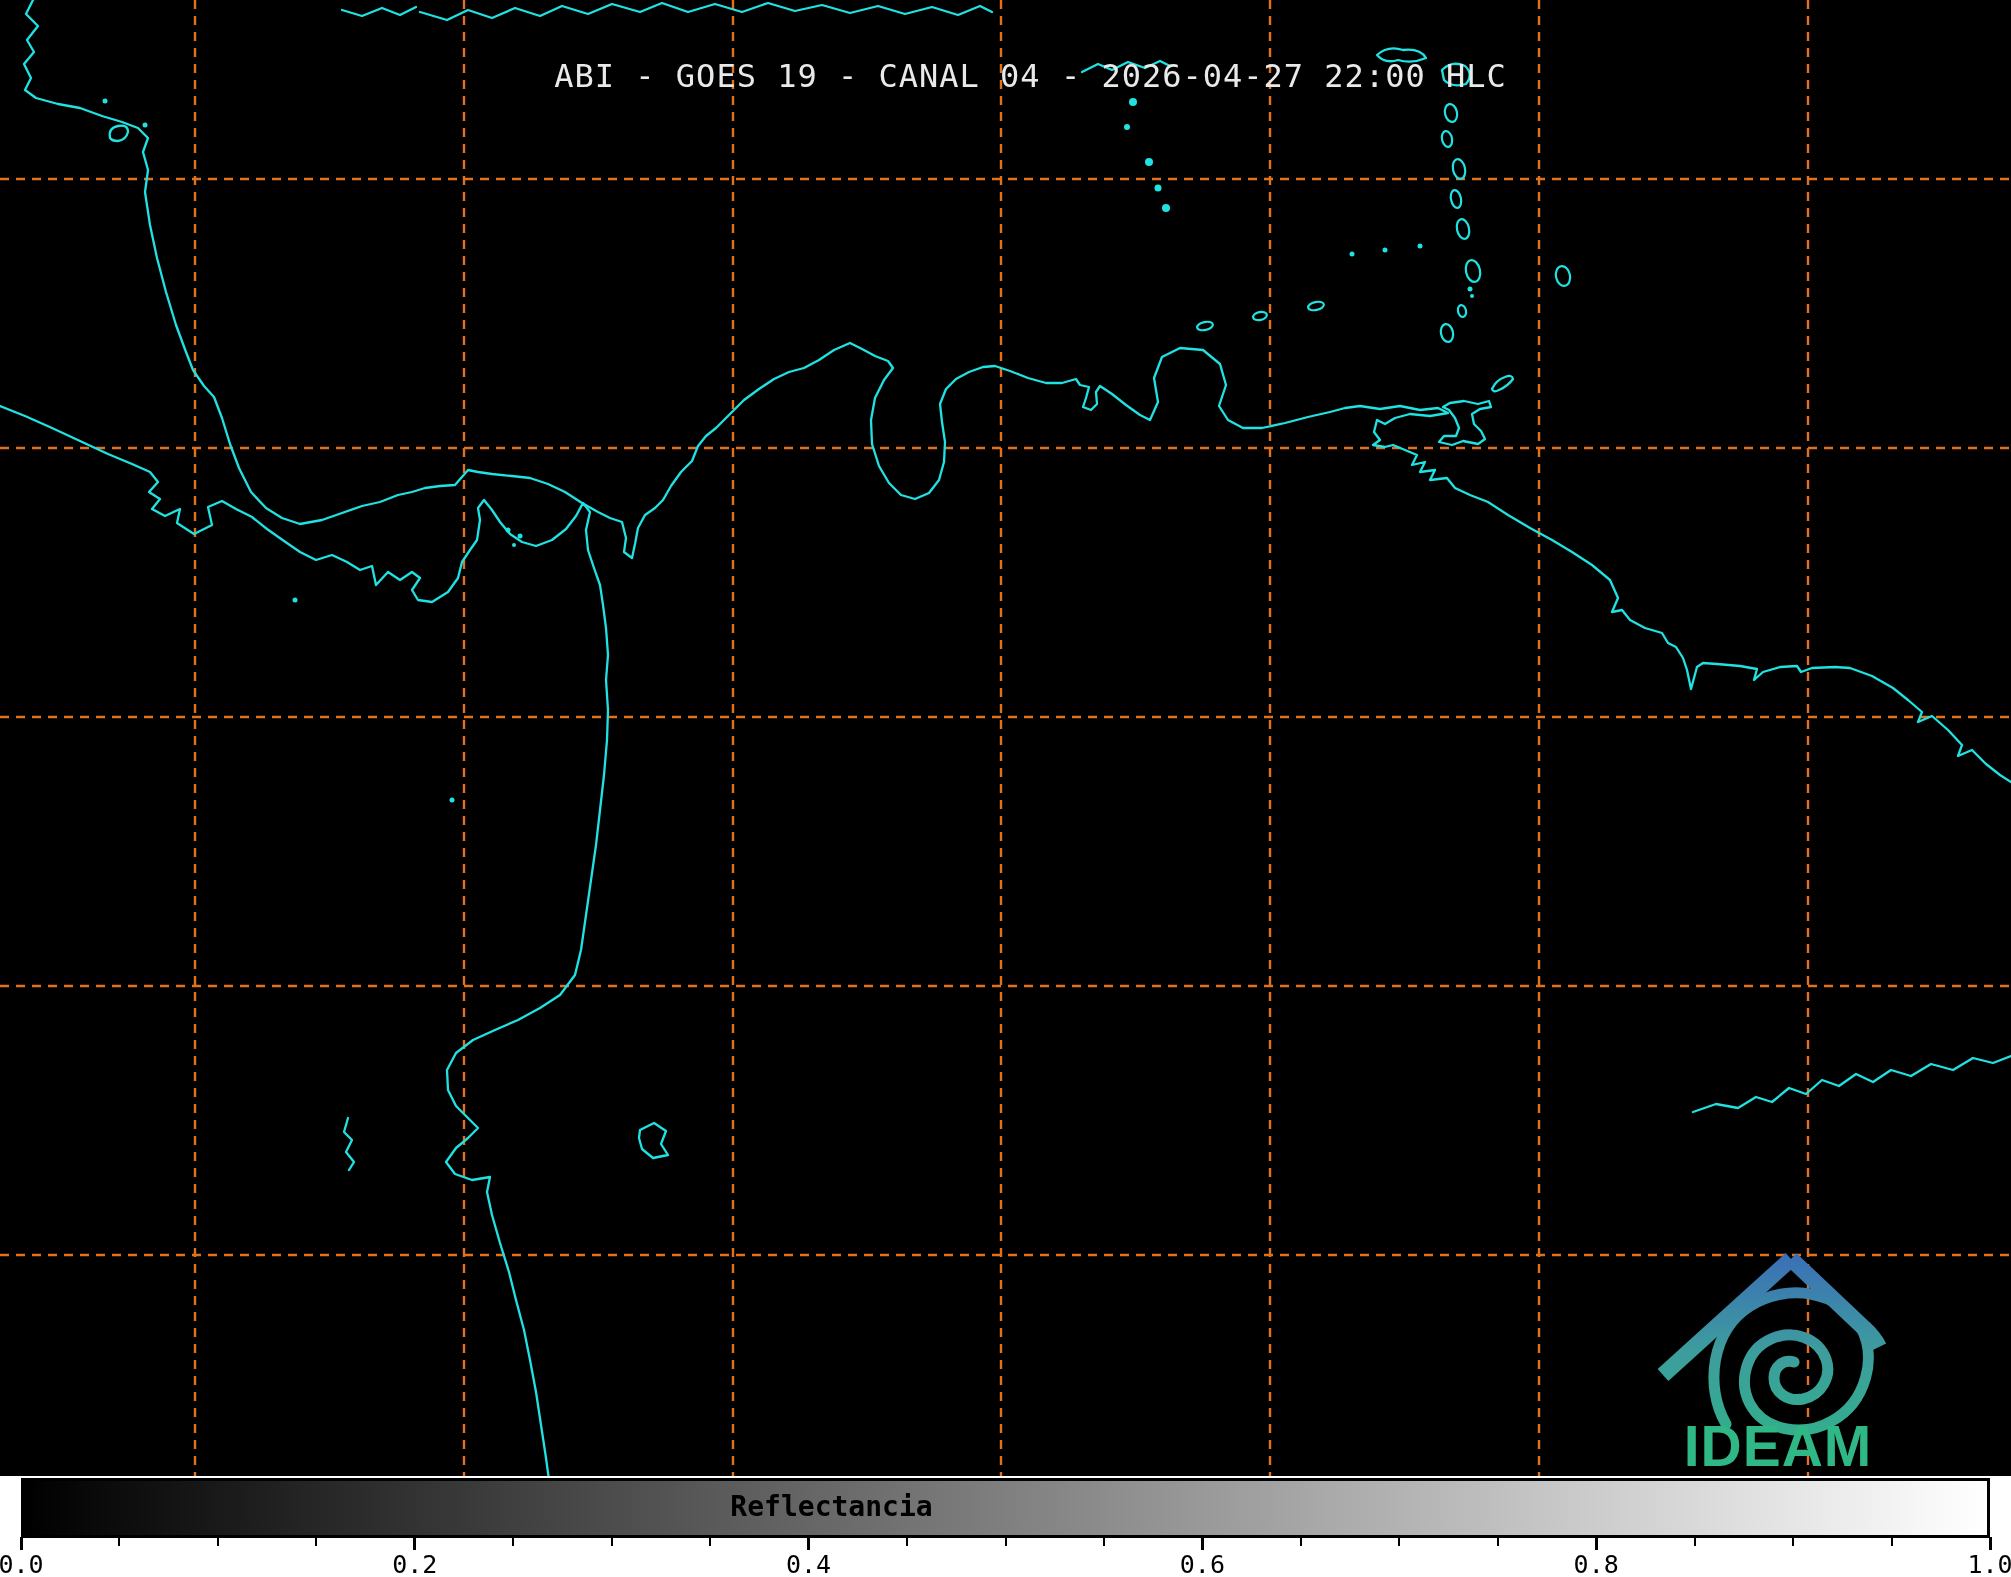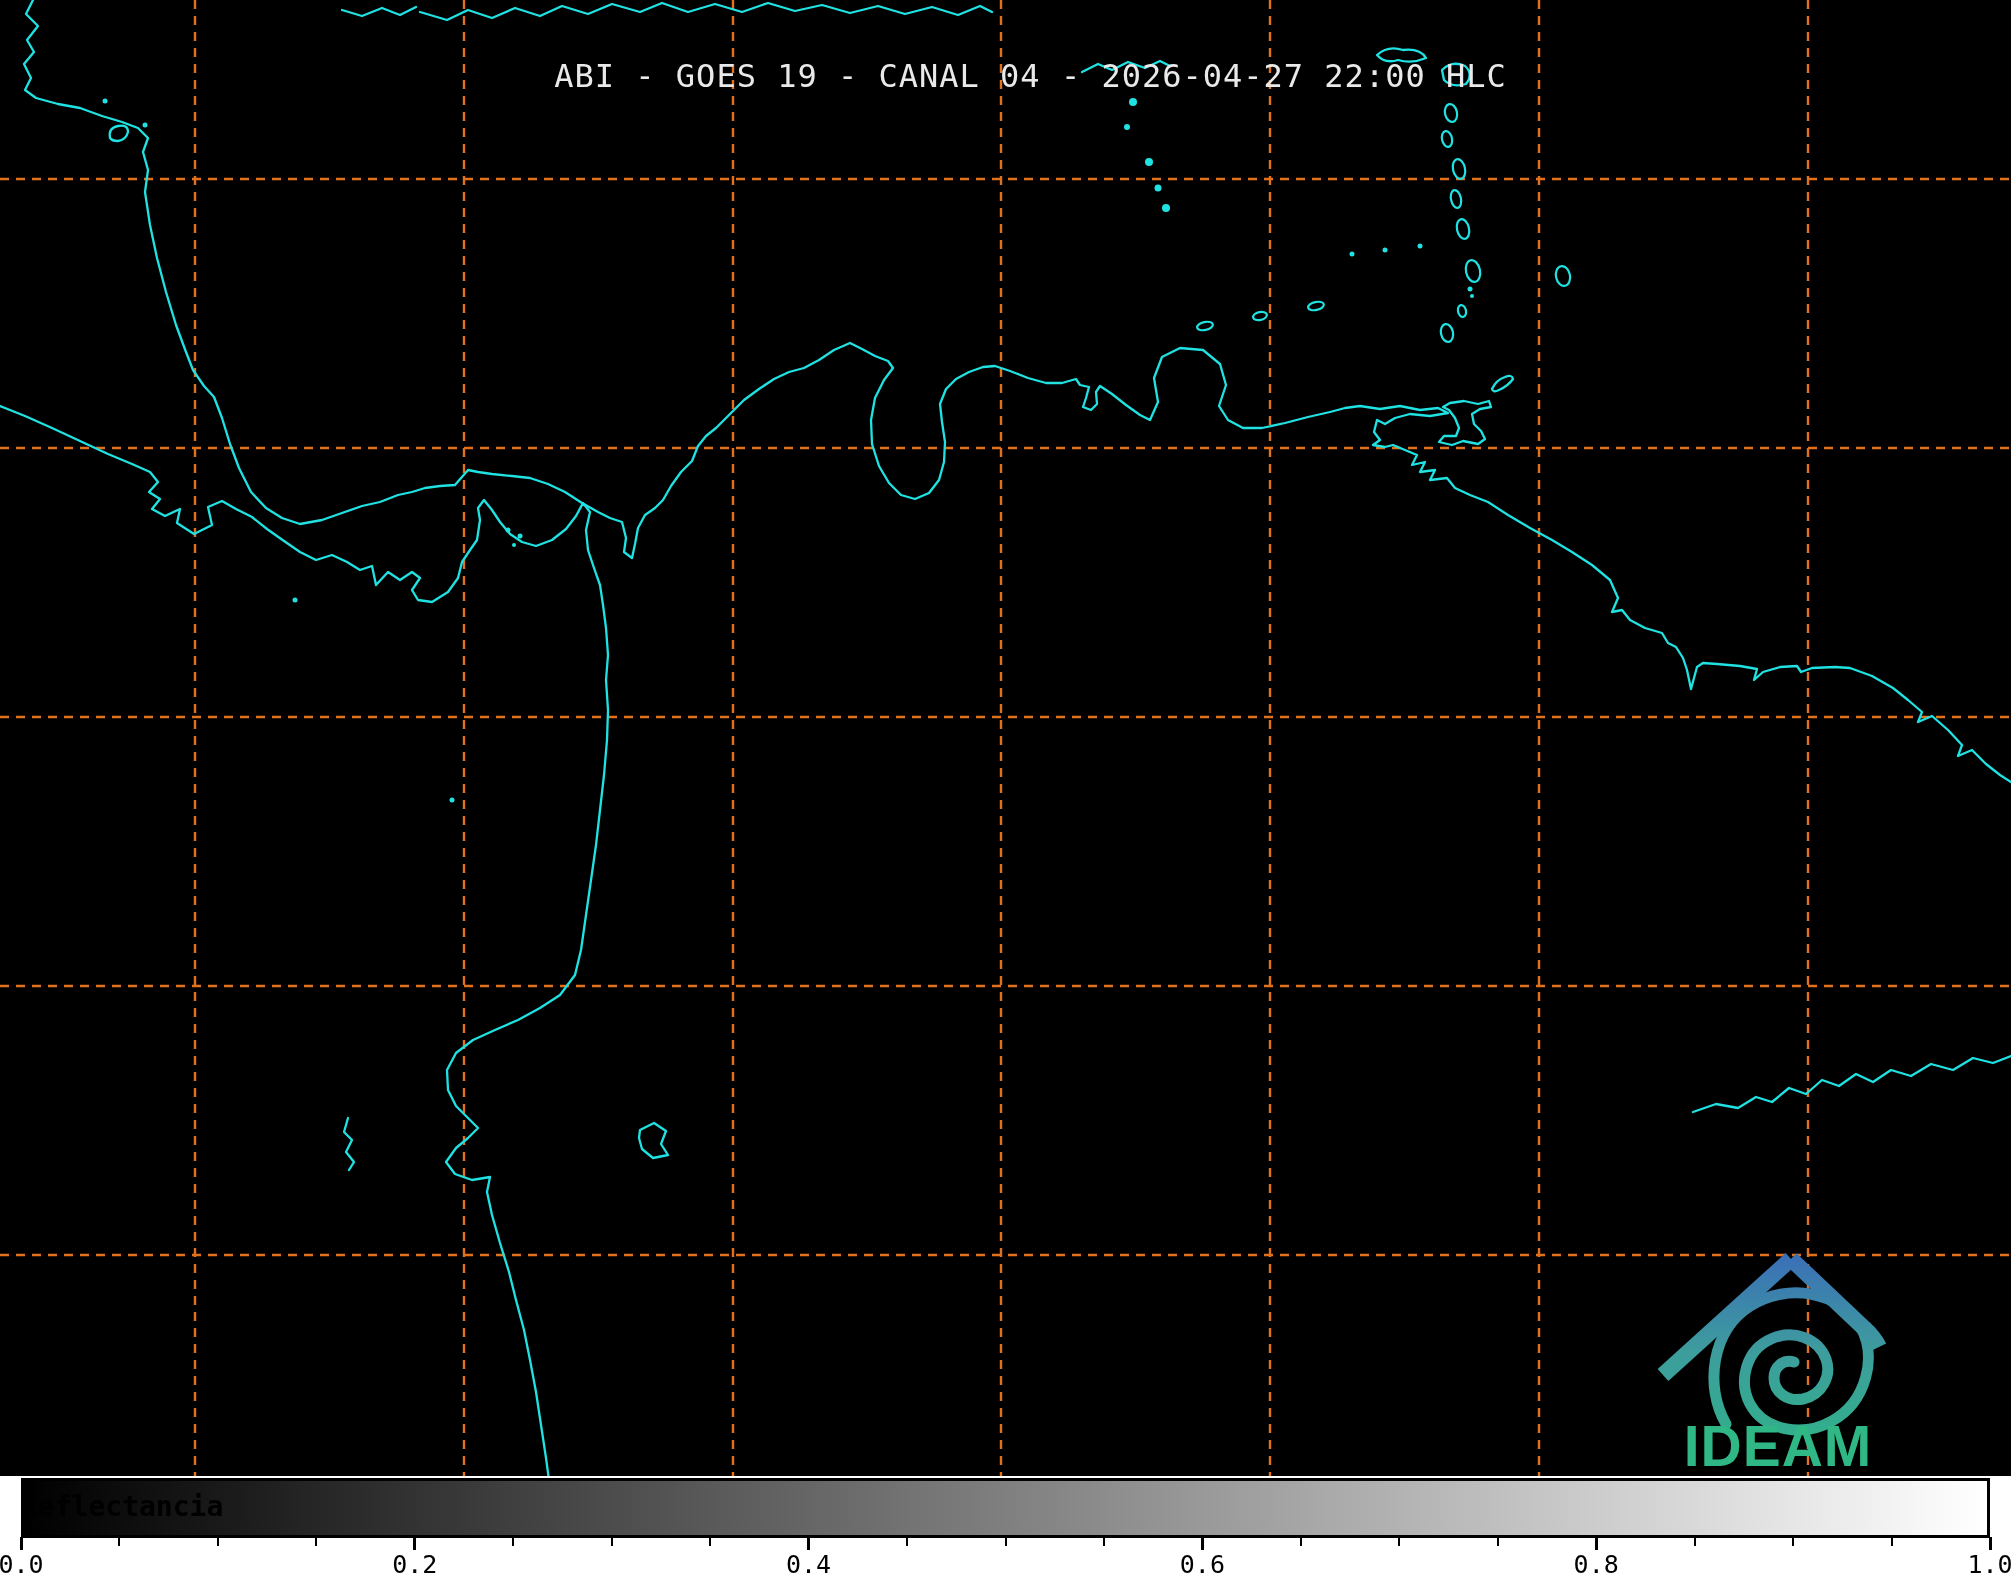--- a/index.html
+++ b/index.html
@@ -32,21 +32,21 @@
   }
   #cbar{
     position:absolute;left:21px;top:2px;
     width:1963px;height:54px;
     border:3px solid #000000;
   }
   #cbar-label{
     position:absolute;left:21px;top:2px;
     width:1621px;height:60px;
     line-height:58px;
-    text-align:left;
+    text-align:center;
     font-weight:bold;
     font-size:28px;
     color:#000000;
   }
   .tick{position:absolute;background:#000000;}
   .tick-label{
     position:absolute;
     top:74px;
     transform:translateX(-50%);
     font-size:25px;

